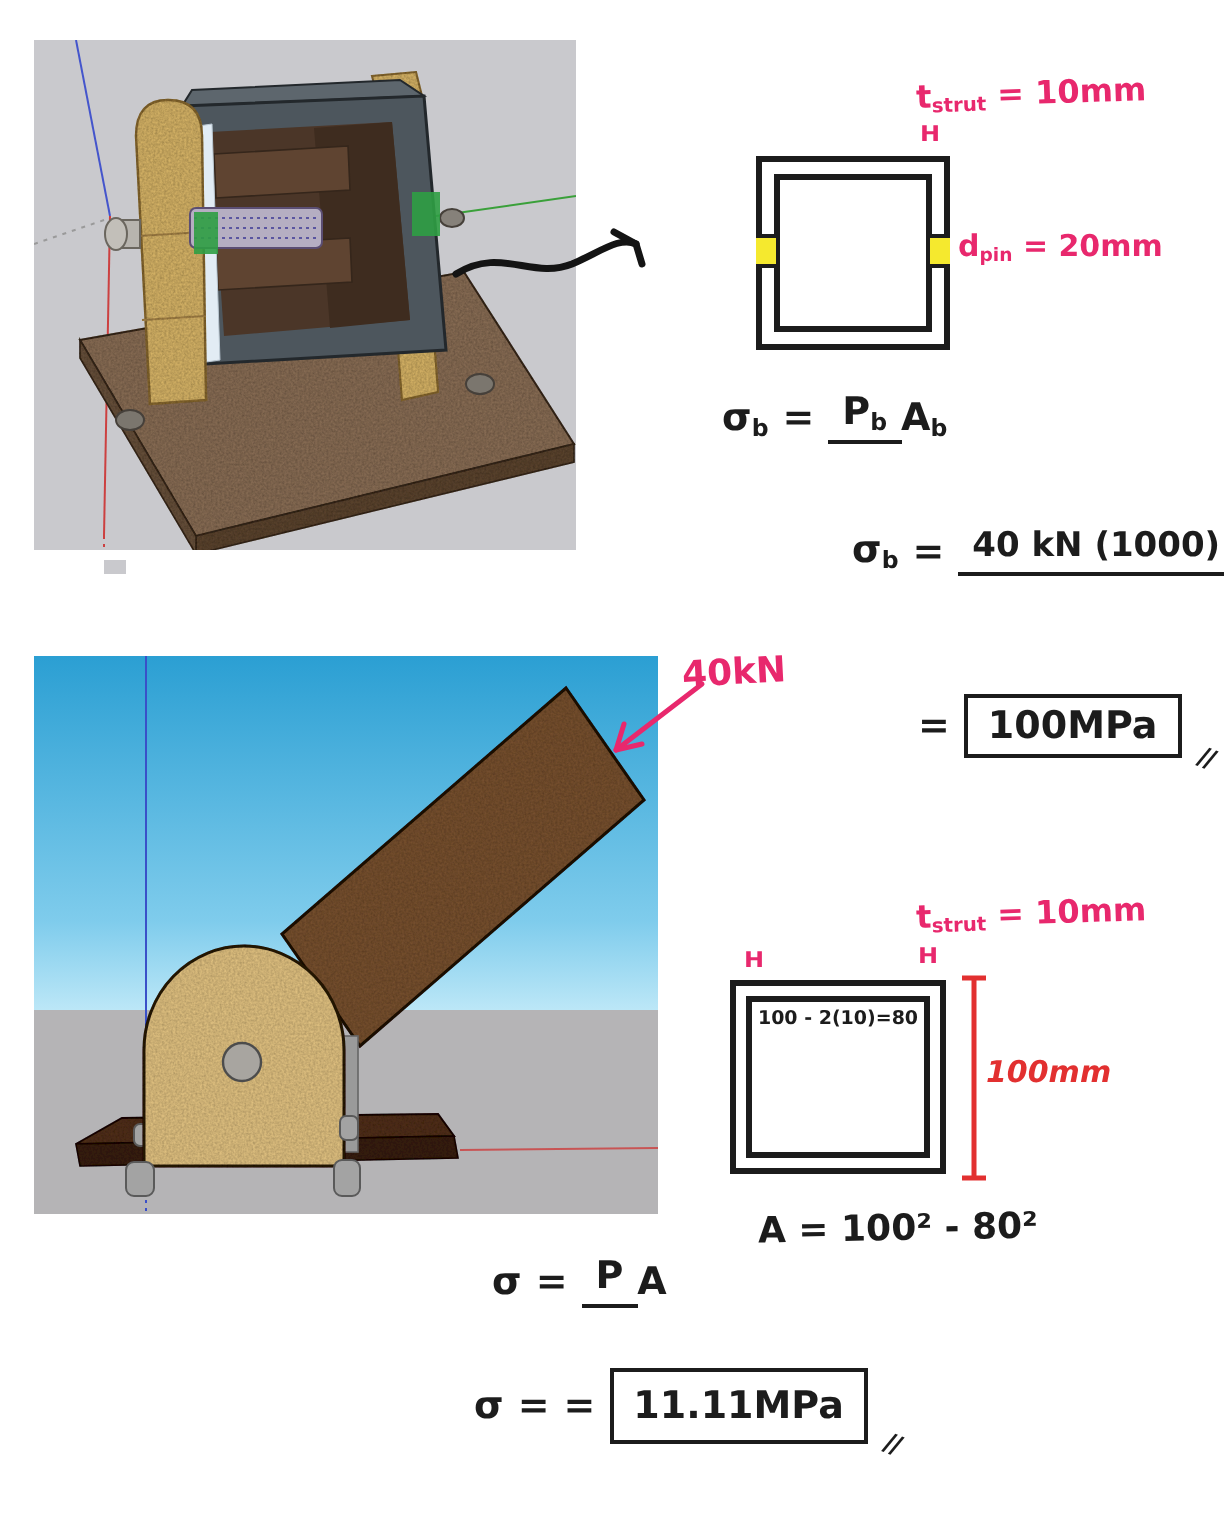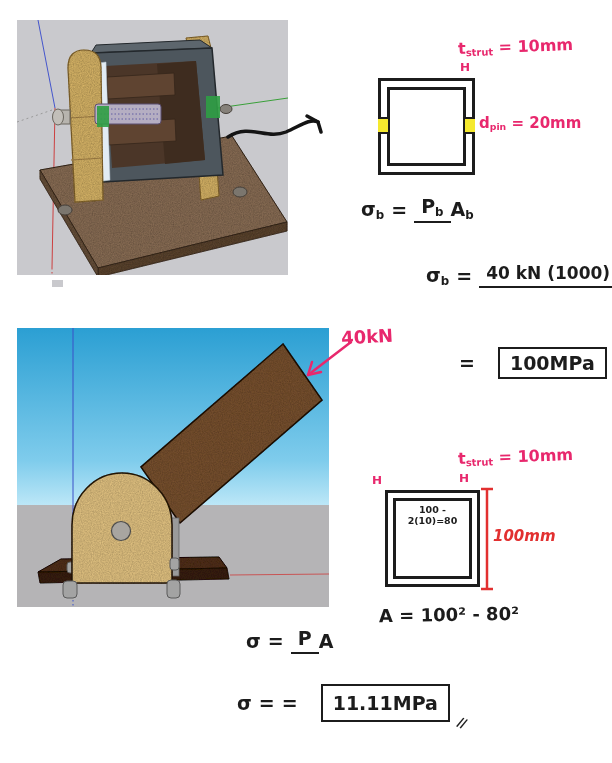--- a/index.html
+++ b/index.html
@@ -20,21 +20,21 @@
   .sq-outer{position:absolute;border:3px solid var(--ink);background:#fff;}
   .sq-inner{position:absolute;border:3px solid var(--ink);background:#fff;}
   .pinblock{position:absolute;width:10px;height:17px;background:var(--pin_yellow);
             border-top:2px solid var(--ink);border-bottom:2px solid var(--ink);z-index:3;}
   
   .formula{position:absolute;display:flex;align-items:center;gap:7px;color:var(--ink);
            font-weight:bold;white-space:nowrap;}
   .frac{display:inline-flex;align-items:center;line-height:1.15;}
   .frac .num{border-bottom:2.5px solid var(--ink);padding:0 7px 2px 7px;}
   .frac .den{padding-top:2px;}
-  .resultbox{border:2.5px solid var(--ink);padding:3px 10px;background:#fff;margin-left:16px;}
+  .resultbox{border:2.5px solid var(--ink);padding:3px 10px;background:#fff;}
   .check{font-size:13px;font-weight:bold;transform:rotate(22deg);align-self:flex-end;
          margin-left:1px;margin-bottom:-8px;letter-spacing:-1px;}
   .innernote{position:absolute;top:3px;left:0;right:0;text-align:center;font-size:9.5px;
              font-weight:bold;color:var(--ink);letter-spacing:0;}
 </style>
 </head>
 <body>
 
 <div id="page">
 
@@ -199,21 +199,21 @@
   </svg>
   <div class="abs hand pink" style="left:341px;top:326px;font-size:18px;transform:rotate(-3deg)">40kN</div>
 
   <div class="abs dimlabel pink hand" style="left:458px;top:447px;transform:rotate(-2deg)">
     <span>t</span><sub>strut</sub>
     <span>= 10mm</span>
   </div>
   <div class="abs tick pink hand" style="left:372px;top:474px">H</div>
   <div class="abs tick pink hand" style="left:459px;top:472px">H</div>
 
-  <div class="sq-outer" style="left:385px;top:490px;width:95px;height:97px">
+  <div class="sq-outer" style="left:365px;top:490px;width:108px;height:97px">
     <div class="sq-inner" style="inset:5px">
       <div class="innernote">100 - 2(10)=80</div>
     </div>
   </div>
 
   <svg class="abs" style="left:479px;top:487px" width="16" height="104" viewBox="0 0 16 104">
     <line x1="8" y1="2" x2="8" y2="102" style="stroke:var(--red)" stroke-width="2.5"></line>
     <line x1="2" y1="2" x2="14" y2="2" style="stroke:var(--red)" stroke-width="2.5"></line>
     <line x1="2" y1="102" x2="14" y2="102" style="stroke:var(--red)" stroke-width="2.5"></line>
   </svg>

